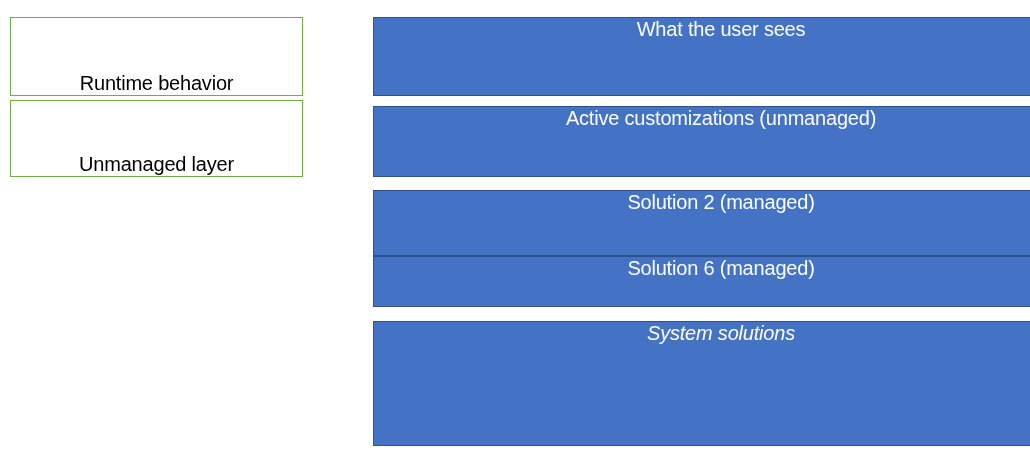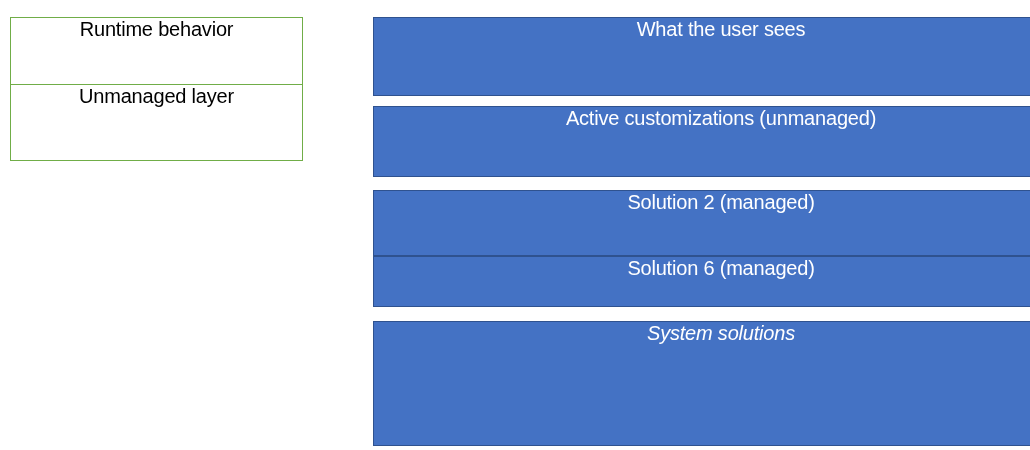--- a/index.html
+++ b/index.html
@@ -16,21 +16,21 @@
     overflow: hidden;
   }
   .label-box {
     position: absolute;
     left: 10px;
     width: 293px;
     box-sizing: border-box;
     background: var(--label-fill, #ffffff);
     border: 1.5px solid var(--label-border, #70AD47);
     display: flex;
-    align-items: flex-start;
+    align-items: flex-end;
     justify-content: center;
     color: var(--label-text, #000000);
     font-size: 20px;
     letter-spacing: -0.2px;
   }
   .layer-box {
     position: absolute;
     left: 327px;
     width: 696px;
     box-sizing: border-box;
@@ -50,21 +50,21 @@
 </style>
 </head>
 <body>
 
 <div class="canvas">
 
   <div class="label-box" style="top:17px; height:79px;">
     <span class="box-text">Runtime behavior</span>
   </div>
 
-  <div class="label-box" style="top:84px; height:77px;">
+  <div class="label-box" style="top:100px; height:77px;">
     <span class="box-text">Unmanaged layer</span>
   </div>
 
 
   <div class="layer-box" style="top:17px; height:79px;">
     <span class="box-text">What the user sees</span>
   </div>
 
   <div class="layer-box" style="top:106px; height:71px;">
     <span class="box-text">Active customizations (unmanaged)</span>

